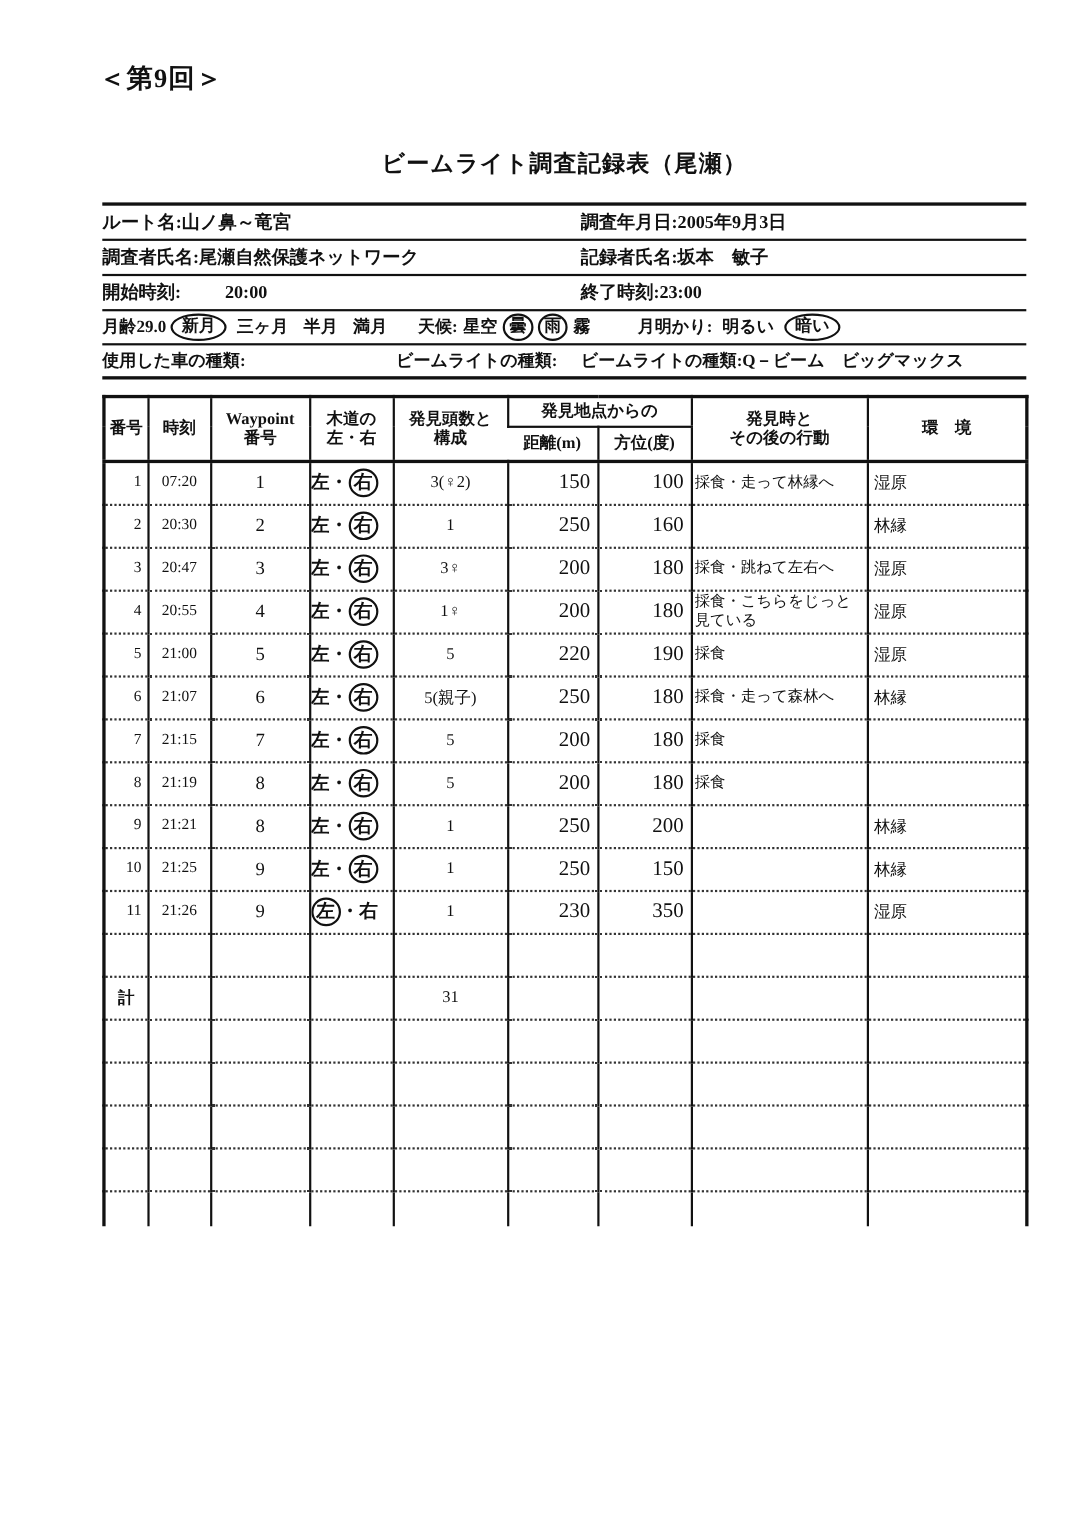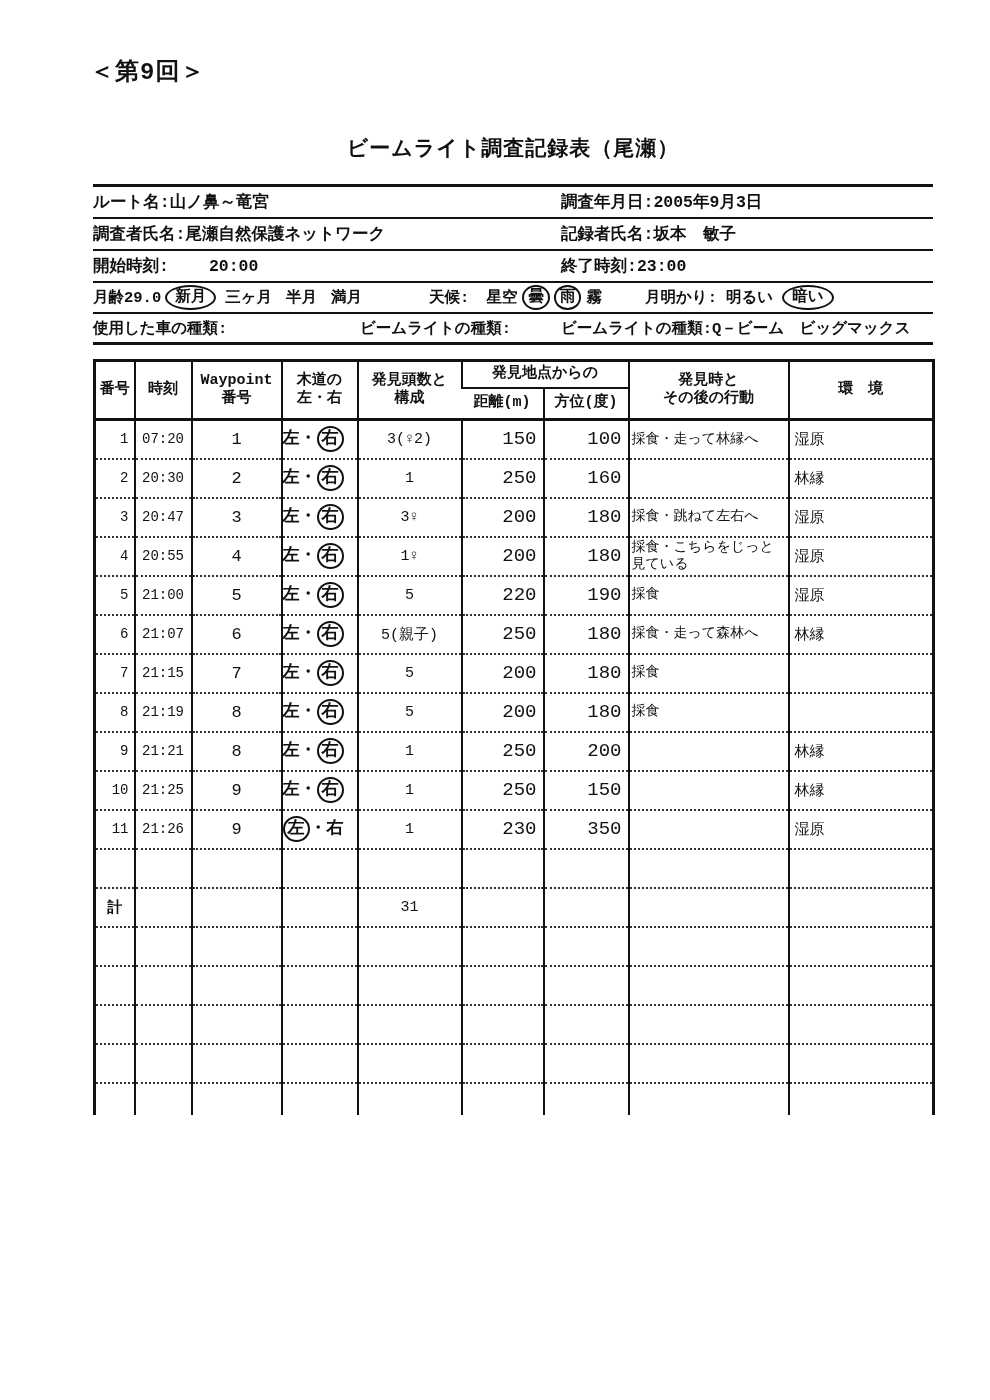--- a/index.html
+++ b/index.html
@@ -1,49 +1,49 @@
 <!DOCTYPE html>
 <html><head>
 <meta charset="utf-8">
 <style>
   * { margin:0; padding:0; box-sizing:border-box; }
   html,body { background:#ffffff; }
   .sheet {
     position:relative; width:990px; height:1115px; background:#fff;
-    font-family:Liberation Mono, monospace; color:#111; overflow:hidden;
+    font-family:Liberation Serif, serif; color:#111; overflow:hidden;
   }
   .session-label {
     position:absolute; left:90px; top:55px;
     font-size:24px; font-weight:bold; letter-spacing:1px;
   }
   .doc { position:absolute; left:93px; top:134px; width:840px; }
   .doc-title {
     text-align:center; font-size:21px; font-weight:bold; letter-spacing:1px;
     padding-bottom:22px; border-bottom:3px solid #111;
   }
   .hrow {
     position:relative; display:flex; align-items:center;
     border-bottom:2px solid #111; font-weight:bold; white-space:nowrap;
   }
   .hrow.meta { height:32px; font-size:16.5px; }
   .hrow.cond { height:31px; font-size:15.5px; }
   .hrow.thick { border-bottom-width:3px; }
-  .right-col { position:absolute; left:468px; display:flex; align-items:center; }
+  .right-col { position:absolute; left:435px; display:flex; align-items:center; }
   .mid-col   { position:absolute; left:267px; }
   .gap-val { margin-left:40px; }
   .grp { display:flex; align-items:center; }
   .opt { margin:0 7px; }
   .grp-tight .opt { margin:0 3px; }
   .opt.circled {
     display:inline-block; border:2px solid #111; border-radius:50%;
     padding:0 8px; margin:0 2px; line-height:1.35;
   }
   .opt.circled.c1 { padding:0 4px; }
   .grp-label { margin-right:2px; }
-  .ml-weather { margin-left:60px;gap:12px; }
+  .ml-weather { margin-left:21px; }
   .ml-moonlight { margin-left:40px; }
 
   .obs-table {
     width:100%; border-collapse:collapse; table-layout:fixed;
     margin-top:14px; border:3px solid #111;
   }
   .obs-table th, .obs-table td {
     border-left:2px solid #111; overflow:hidden; vertical-align:middle;
   }
   .obs-table th:first-child, .obs-table td:first-child { border-left:none; }

